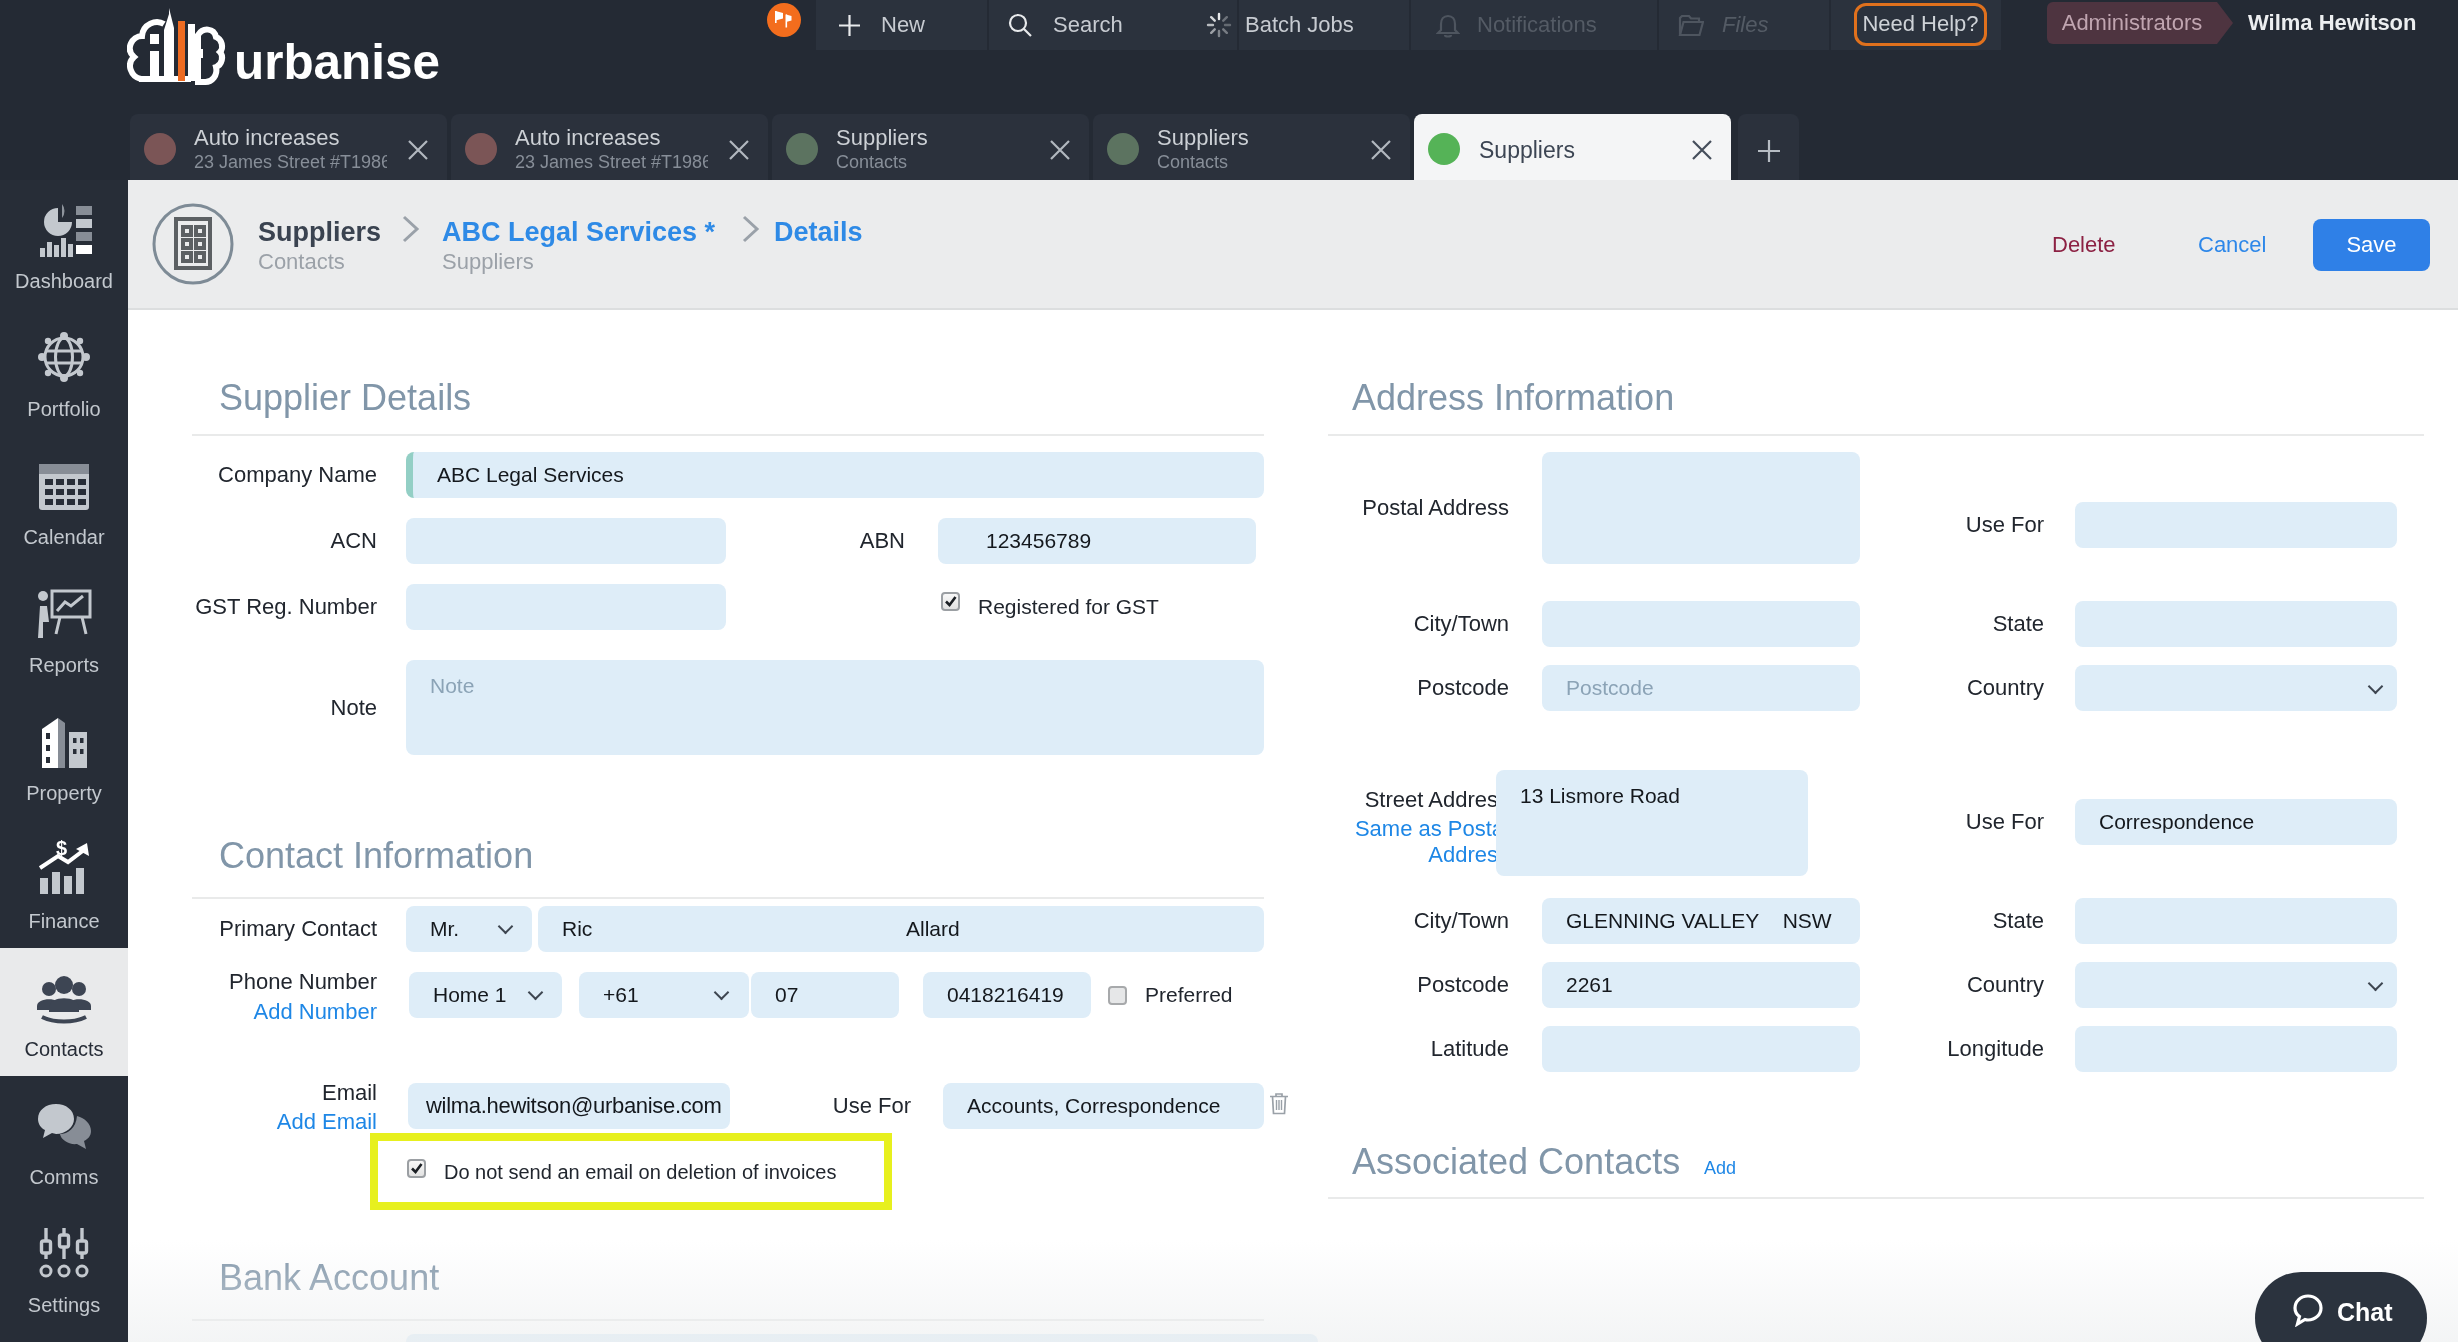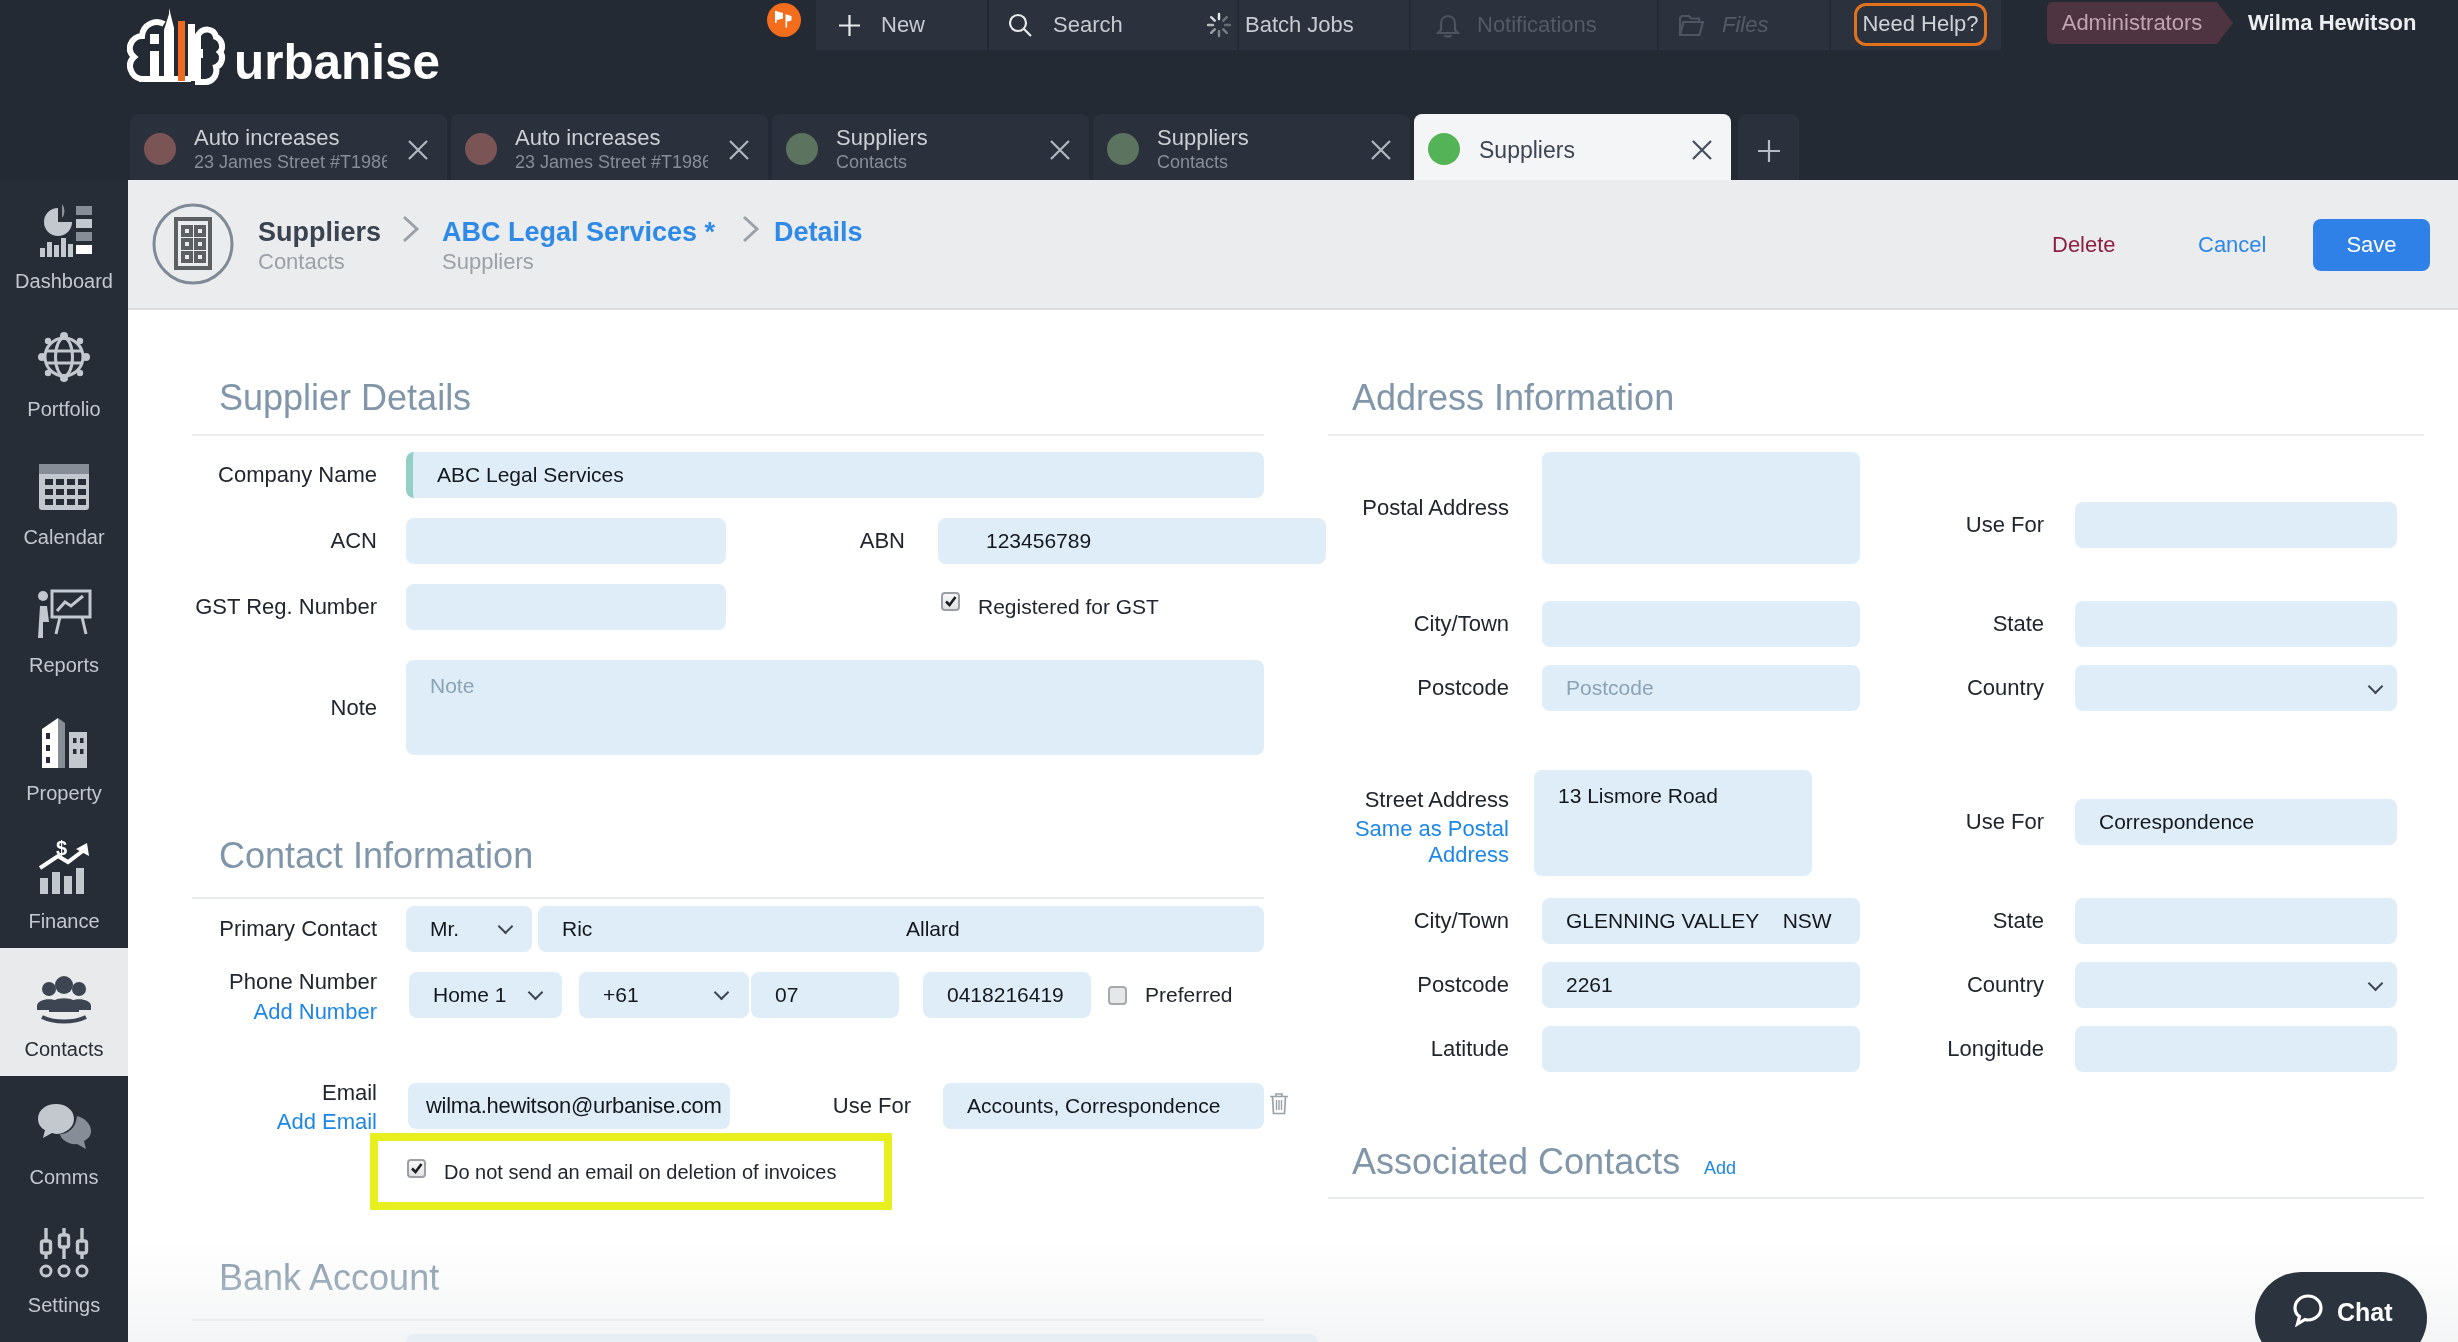--- a/index.html
+++ b/index.html
@@ -350,21 +350,21 @@
 
   <div class="sect" style="left:219px;top:377px;">Supplier Details</div>
   <div class="hr" style="left:192px;top:434px;width:1072px;"></div>
 
   <div class="lab" style="left:100px;top:452px;width:277px;line-height:46px;">Company Name</div>
   <div class="inp" style="left:406px;top:452px;width:858px;border-left:7px solid #93cfc5;">ABC Legal Services</div>
 
   <div class="lab" style="left:100px;top:518px;width:277px;line-height:46px;">ACN</div>
   <div class="inp" style="left:406px;top:518px;width:320px;"></div>
   <div class="lab" style="left:700px;top:518px;width:205px;line-height:46px;">ABN</div>
-  <div class="inp" style="left:938px;top:518px;width:388px;padding-left:48px;">123456789</div>
+  <div class="inp" style="left:938px;top:518px;width:318px;padding-left:48px;">123456789</div>
 
   <div class="lab" style="left:100px;top:584px;width:277px;line-height:46px;">GST Reg. Number</div>
   <div class="inp" style="left:406px;top:584px;width:320px;"></div>
   <div class="cb checked" style="left:941px;top:592px;">
     <svg width="15" height="15" viewBox="0 0 15 15">
         <path d="M3 7.5 L6.5 11 L12.5 3" stroke="#1b1f24" stroke-width="2.6" fill="none"></path>
       </svg>
   </div>
   <div class="cbl" style="left:978px;top:584px;">Registered for GST</div>
 
@@ -428,21 +428,21 @@
 
   <div class="lab" style="left:1240px;top:665px;width:269px;line-height:46px;">Postcode</div>
   <div class="inp ph" style="left:1542px;top:665px;width:318px;color:#8ba3b6;">Postcode</div>
   <div class="lab" style="left:1800px;top:665px;width:244px;line-height:46px;">Country</div>
   <div class="inp" style="left:2075px;top:665px;width:322px;"></div>
   <div class="caret" style="left:2370px;top:681px;"></div>
 
   <div class="lab" style="left:1240px;top:786px;width:269px;height:28px;line-height:28px;">Street Address</div>
   <div class="lab link" style="left:1240px;top:816px;width:269px;height:26px;line-height:26px;">Same as Postal</div>
   <div class="lab link" style="left:1240px;top:842px;width:269px;height:26px;line-height:26px;">Address</div>
-  <div class="ta" style="left:1534px;top:770px;width:278px;height:106px;">13 Lismore Road</div>
+  <div class="ta" style="left:1496px;top:770px;width:312px;height:106px;">13 Lismore Road</div>
   <div class="lab" style="left:1800px;top:799px;width:244px;line-height:46px;">Use For</div>
   <div class="inp" style="left:2075px;top:799px;width:322px;">Correspondence</div>
 
   <div class="lab" style="left:1240px;top:898px;width:269px;line-height:46px;">City/Town</div>
   <div class="inp" style="left:1542px;top:898px;width:318px;">GLENNING VALLEY&nbsp;&nbsp;&nbsp;&nbsp;NSW</div>
   <div class="lab" style="left:1800px;top:898px;width:244px;line-height:46px;">State</div>
   <div class="inp" style="left:2075px;top:898px;width:322px;"></div>
 
   <div class="lab" style="left:1240px;top:962px;width:269px;line-height:46px;">Postcode</div>
   <div class="inp" style="left:1542px;top:962px;width:318px;">2261</div>

